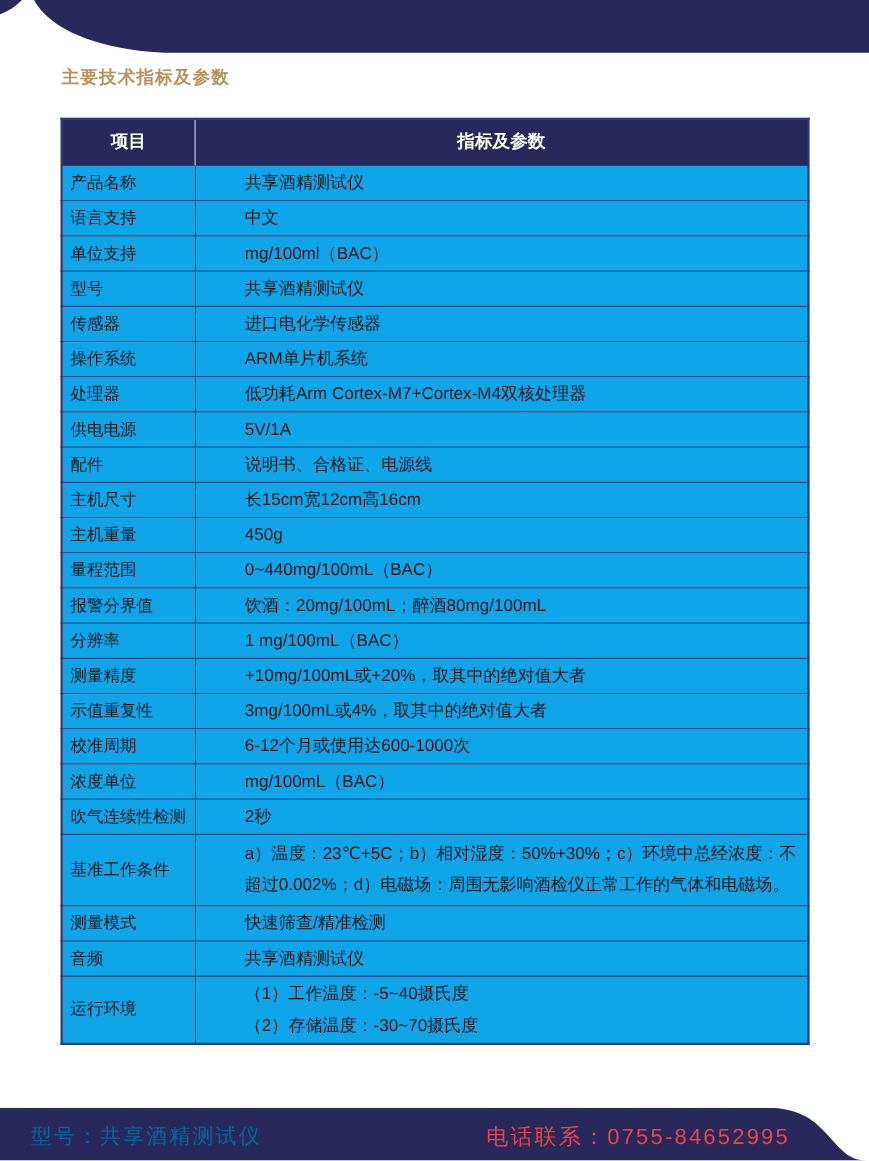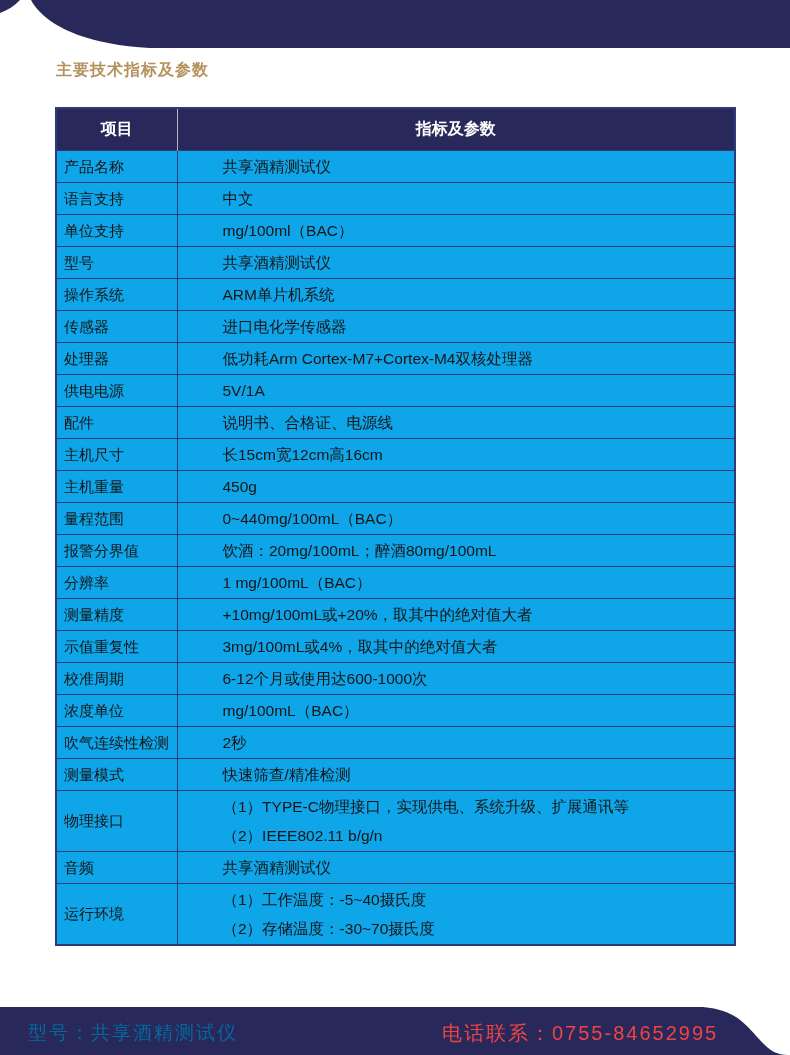--- a/index.html
+++ b/index.html
@@ -105,32 +105,32 @@
           <div class="value-line">mg/100ml（BAC）</div>
         </td>
       </tr>
       <tr>
         <td class="col-label">型号</td>
         <td class="col-value">
           <div class="value-line">共享酒精测试仪</div>
         </td>
       </tr>
       <tr>
+        <td class="col-label">传感器</td>
+        <td class="col-value">
+          <div class="value-line">进口电化学传感器</div>
+        </td>
+      </tr>
+      <tr>
         <td class="col-label">操作系统</td>
         <td class="col-value">
           <div class="value-line">ARM单片机系统</div>
         </td>
       </tr>
       <tr>
-        <td class="col-label">传感器</td>
-        <td class="col-value">
-          <div class="value-line">进口电化学传感器</div>
-        </td>
-      </tr>
-      <tr>
         <td class="col-label">处理器</td>
         <td class="col-value">
           <div class="value-line">低功耗Arm Cortex-M7+Cortex-M4双核处理器</div>
         </td>
       </tr>
       <tr>
         <td class="col-label">供电电源</td>
         <td class="col-value">
           <div class="value-line">5V/1A</div>
         </td>
@@ -194,31 +194,30 @@
         <td class="col-value">
           <div class="value-line">mg/100mL（BAC）</div>
         </td>
       </tr>
       <tr>
         <td class="col-label">吹气连续性检测</td>
         <td class="col-value">
           <div class="value-line">2秒</div>
         </td>
       </tr>
+      <tr class="wrap">
+        <td class="col-label">基准工作条件</td>
+        <td class="col-value">
+          <div class="value-line">a）温度：23℃+5C；b）相对湿度：50%+30%；c）环境中总经浓度：不超过0.002%；d）电磁场：周围无影响酒检仪正常工作的气体和电磁场。</div>
+        </td>
+      </tr>
       <tr>
         <td class="col-label">测量模式</td>
         <td class="col-value">
           <div class="value-line">快速筛查/精准检测</div>
-        </td>
-      </tr>
-      <tr>
-        <td class="col-label">物理接口</td>
-        <td class="col-value">
-          <div class="value-line">（1）TYPE-C物理接口，实现供电、系统升级、扩展通讯等</div>
-          <div class="value-line">（2）IEEE802.11 b/g/n</div>
         </td>
       </tr>
       <tr>
         <td class="col-label">音频</td>
         <td class="col-value">
           <div class="value-line">共享酒精测试仪</div>
         </td>
       </tr>
       <tr>
         <td class="col-label">运行环境</td>

